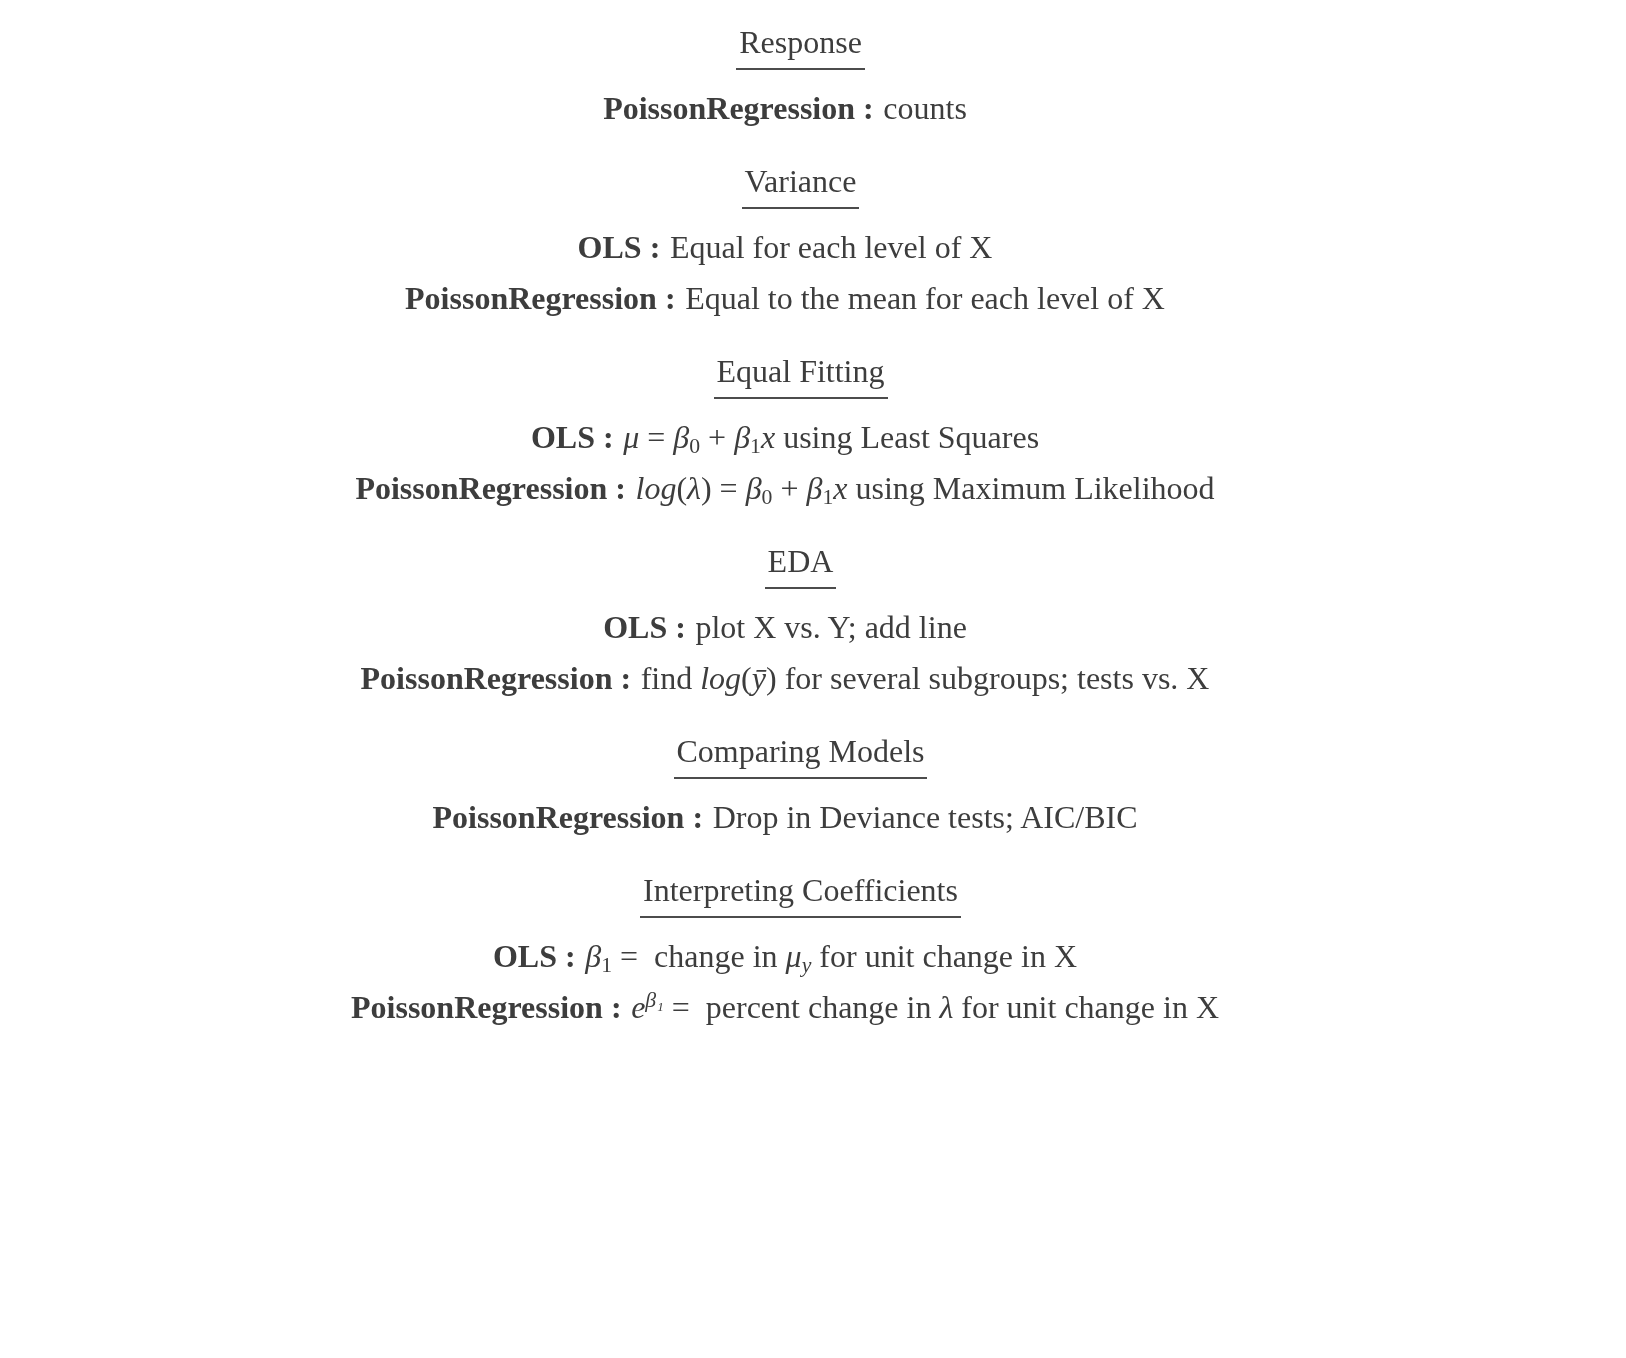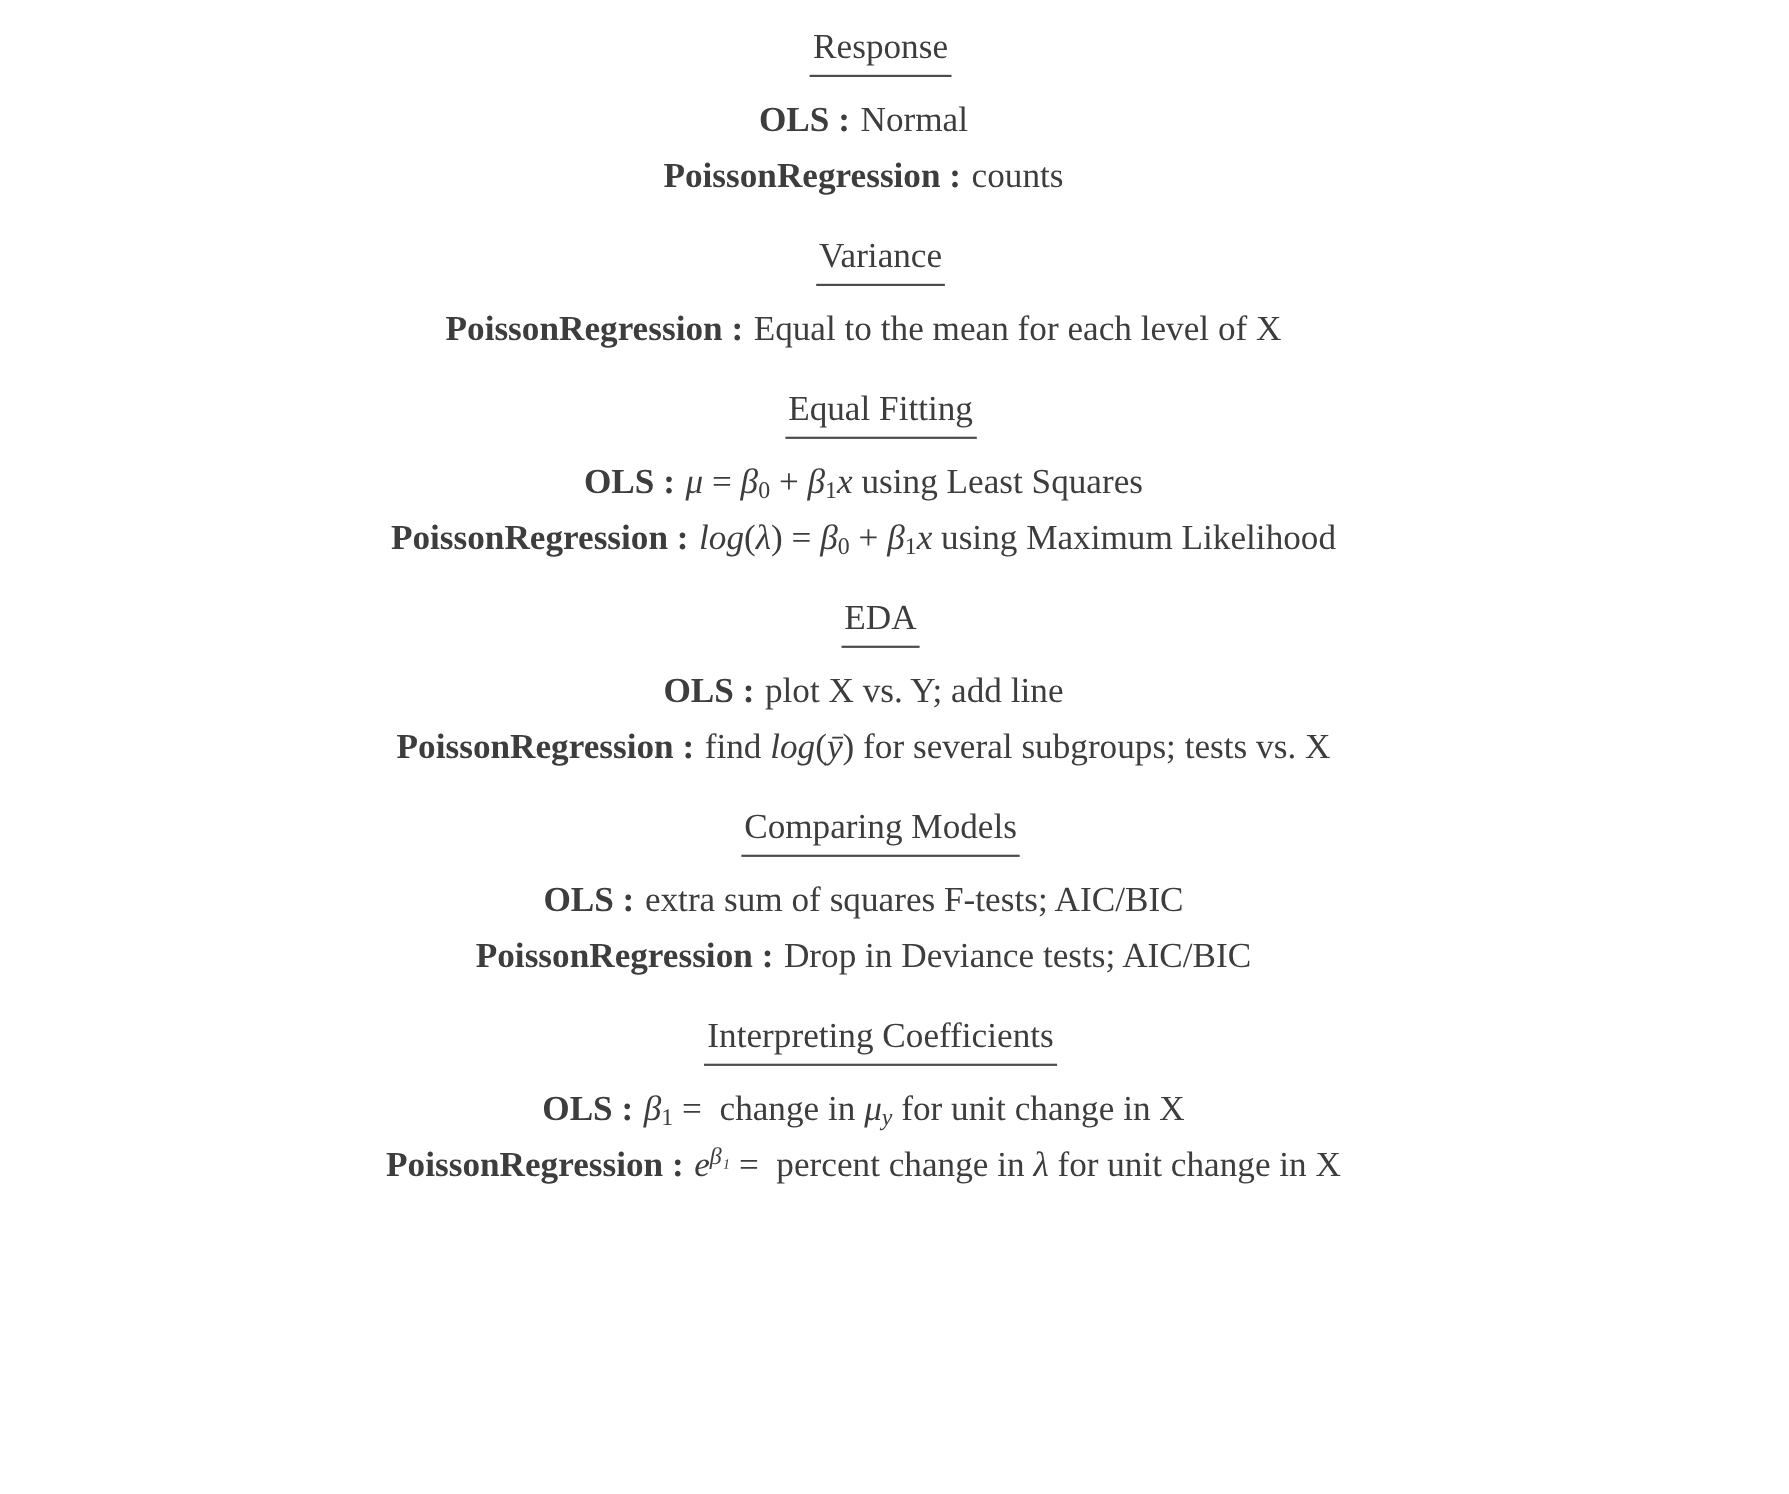--- a/index.html
+++ b/index.html
@@ -54,30 +54,30 @@
 </head>
 <body>
 
 <div class="content">
 
   <section class="sec">
     <div class="sec-title-row">
       <span class="sec-title">Response</span>
     </div>
     <div class="line">
-      <span class="lbl">OLS :</span><span class="runs"><span>Normal</span></span>
-    </div>
-    <div class="line">
       <span class="lbl">PoissonRegression :</span><span class="runs"><span>counts</span></span>
     </div>
   </section>
 
   <section class="sec">
     <div class="sec-title-row">
       <span class="sec-title">Variance</span>
+    </div>
+    <div class="line">
+      <span class="lbl">OLS :</span><span class="runs"><span>Equal for each level of X</span></span>
     </div>
     <div class="line">
       <span class="lbl">PoissonRegression :</span><span class="runs"><span>Equal to the mean for each level of X</span></span>
     </div>
   </section>
 
   <section class="sec">
     <div class="sec-title-row">
       <span class="sec-title">Equal Fitting</span>
     </div>
@@ -99,23 +99,20 @@
     <div class="line">
       <span class="lbl">PoissonRegression :</span><span class="runs"><span>find </span><span class="it">log</span><span>(</span><span class="it">ȳ</span><span>) for several subgroups; tests vs. X</span></span>
     </div>
   </section>
 
   <section class="sec">
     <div class="sec-title-row">
       <span class="sec-title">Comparing Models</span>
     </div>
     <div class="line">
-      <span class="lbl">OLS :</span><span class="runs"><span>extra sum of squares F-tests; AIC/BIC</span></span>
-    </div>
-    <div class="line">
       <span class="lbl">PoissonRegression :</span><span class="runs"><span>Drop in Deviance tests; AIC/BIC</span></span>
     </div>
   </section>
 
   <section class="sec">
     <div class="sec-title-row">
       <span class="sec-title">Interpreting Coefficients</span>
     </div>
     <div class="line">
       <span class="lbl">OLS :</span><span class="runs"><span class="it">β</span><sub>1</sub><span> = &nbsp;change in </span><span class="it">μ</span><sub class="it">y</sub><span> for unit change in X</span></span>

